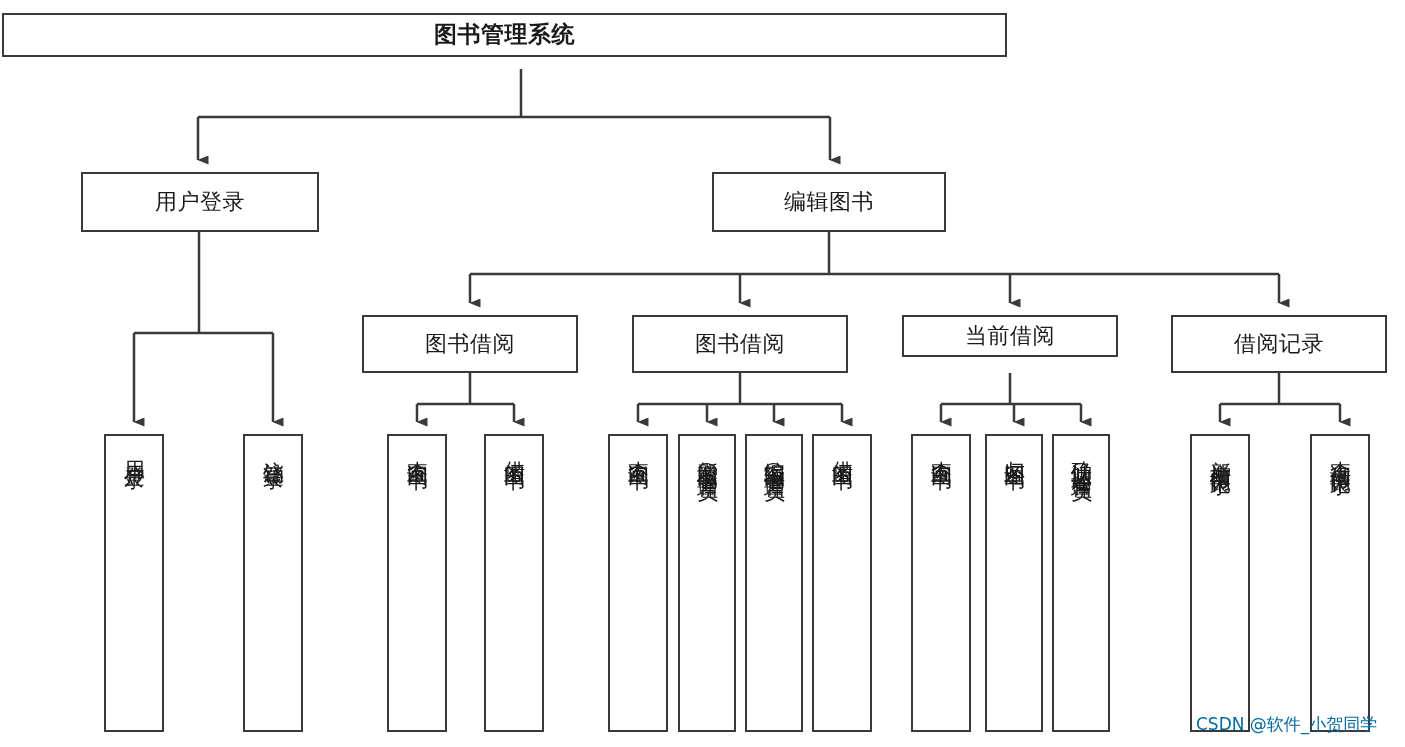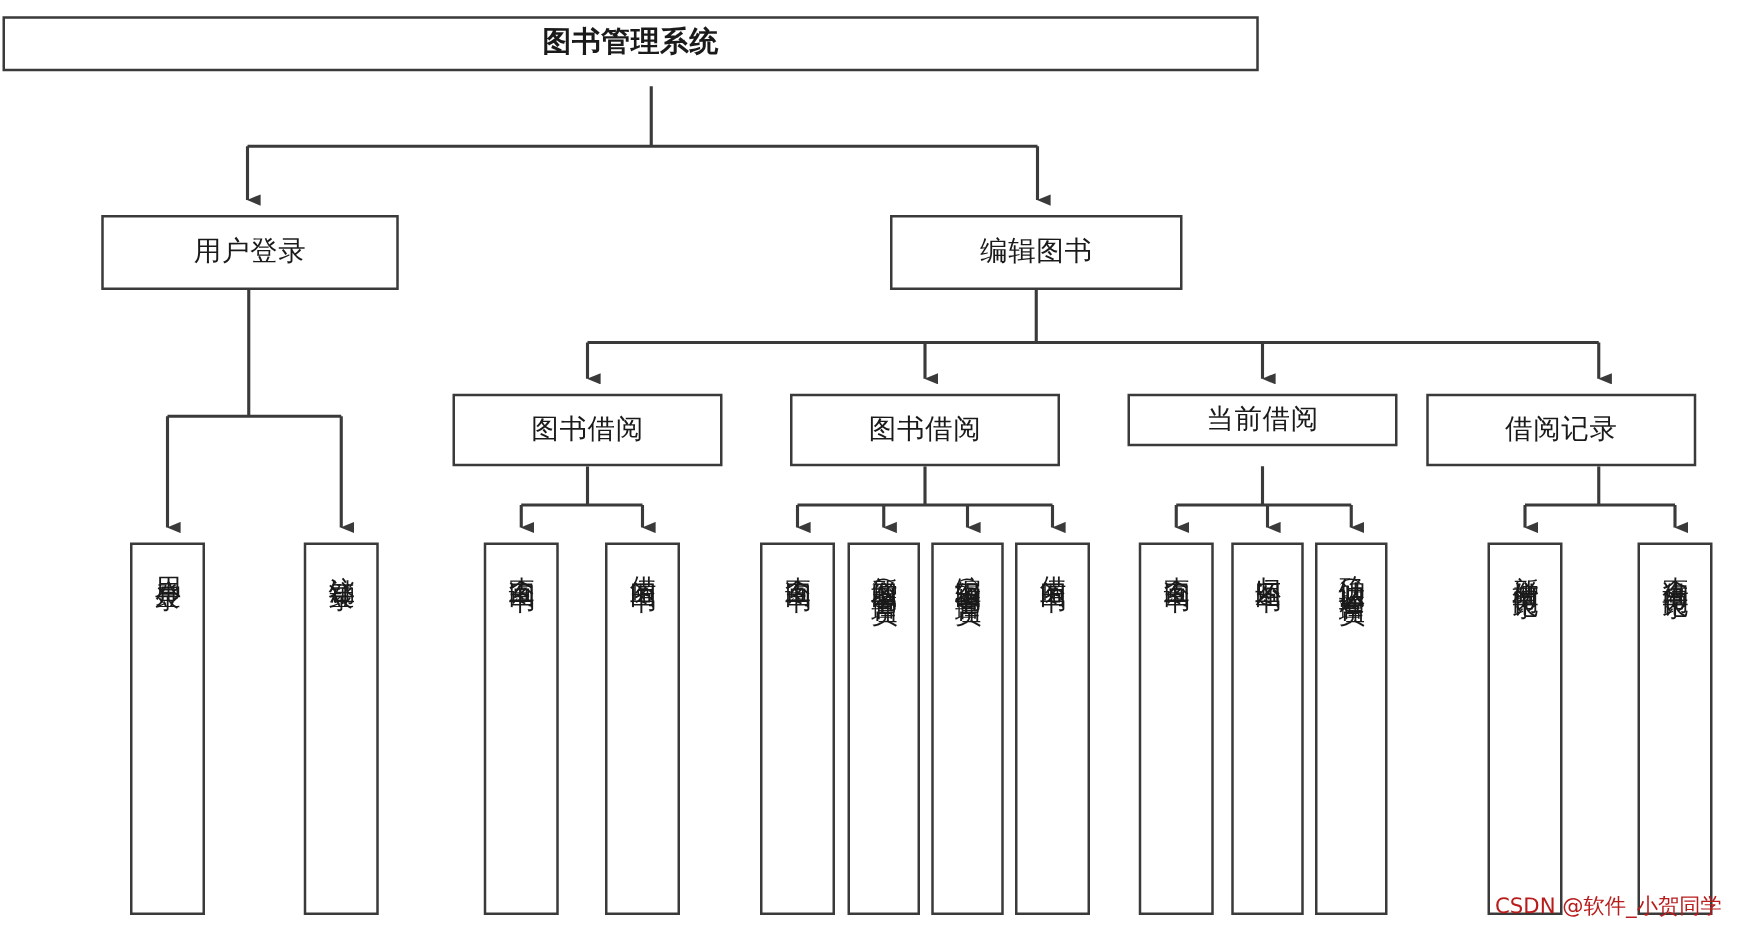--- a/index.html
+++ b/index.html
@@ -45,21 +45,21 @@
     -webkit-writing-mode:vertical-rl;
     font-size:21px;
     letter-spacing:3px;
     line-height:1;
     white-space:nowrap;
   }
   .watermark{
     position:absolute;
     left:1196px;top:713px;
     font-size:17px;
-    color:#b91c1c;
+    color:#0369a1;
     font-family:"DejaVu Sans","Liberation Sans",sans-serif;
     white-space:nowrap;
     user-select:none;
     pointer-events:none;
   }
 </style>
 </head>
 <body>
 
 <div id="stage">
@@ -127,21 +127,21 @@
 
   <div class="node h" style="left:362px;top:315px;width:216px;height:58px;">
     <span class="lbl">图书借阅</span>
   </div>
   <div class="node h" style="left:632px;top:315px;width:216px;height:58px;">
     <span class="lbl">图书借阅</span>
   </div>
   <div class="node h" style="left:902px;top:315px;width:216px;height:42px;">
     <span class="lbl">当前借阅</span>
   </div>
-  <div class="node h" style="left:1141px;top:315px;width:216px;height:58px;">
+  <div class="node h" style="left:1171px;top:315px;width:216px;height:58px;">
     <span class="lbl">借阅记录</span>
   </div>
 
   <div class="node v" style="left:104px;top:434px;width:60px;height:298px;">
     <span class="lbl">用户登录</span>
   </div>
   <div class="node v" style="left:243px;top:434px;width:60px;height:298px;">
     <span class="lbl">注销登录</span>
   </div>
 

